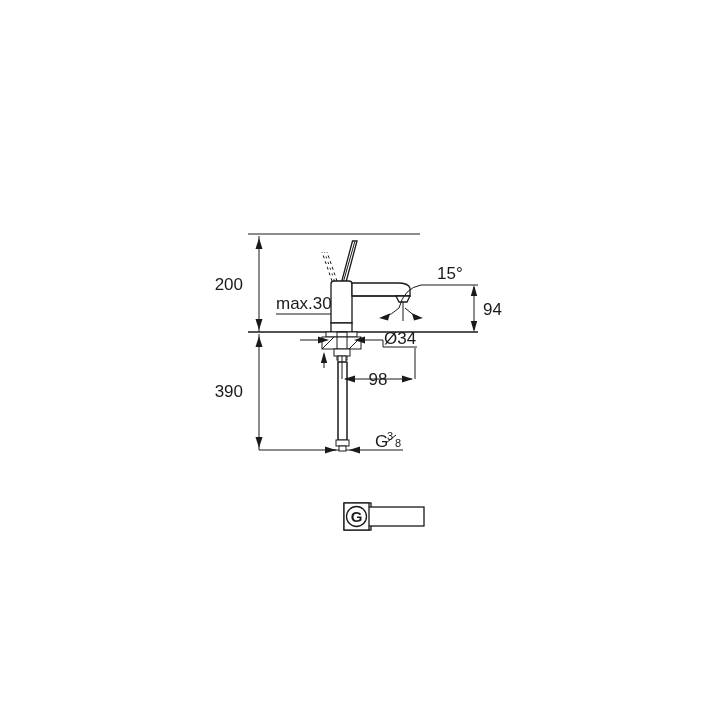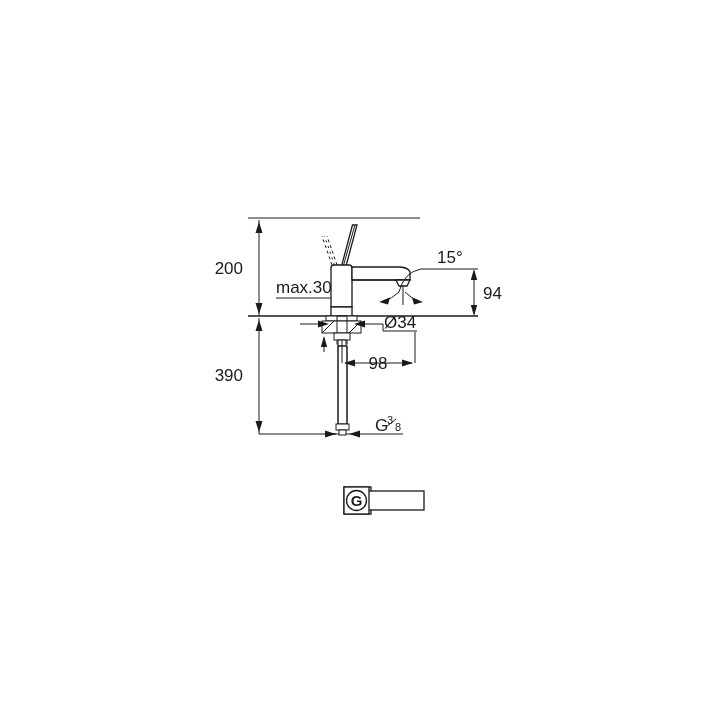--- a/index.html
+++ b/index.html
@@ -10,21 +10,21 @@
   }
   body {
     width: 720px;
     height: 720px;
     overflow: hidden;
     font-family: "Liberation Sans", sans-serif;
     position: relative;
   }
   #drawing-root {
     position: absolute;
-    left: 0; top: 0;
+    left: 0; top: 16px;
     width: 720px;
     height: 648px;
   }
   svg.sheet {
     display: block;
     width: 720px;
     height: 720px;
     background: #ffffff;
   }
   text {

